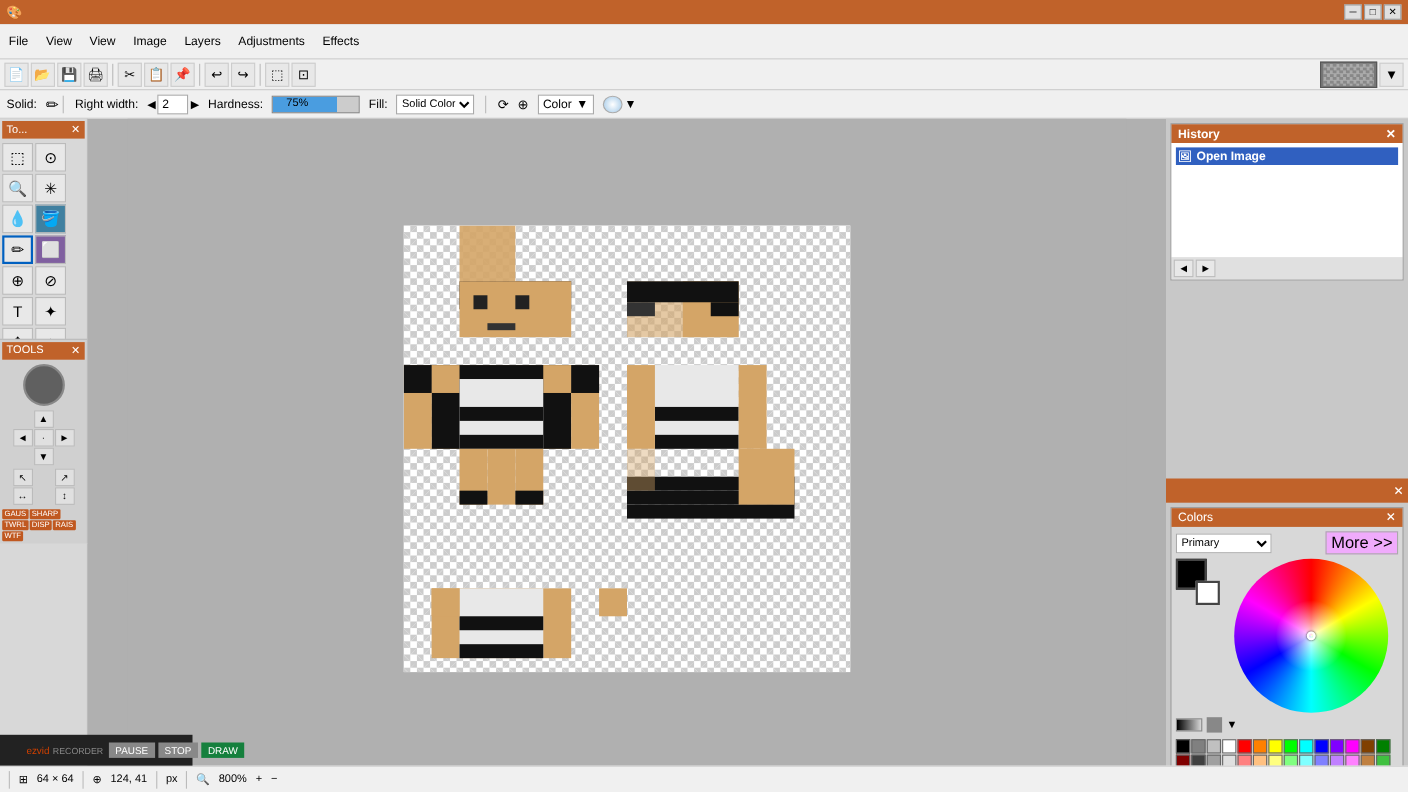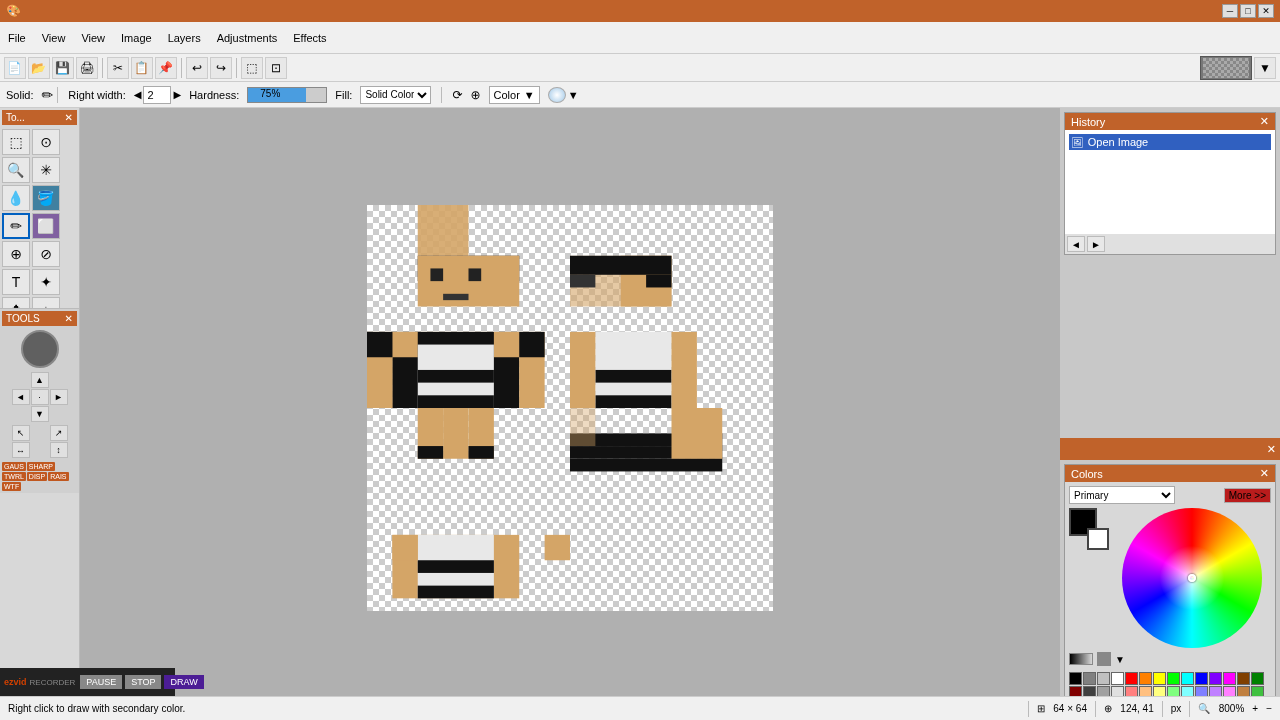--- a/index.html
+++ b/index.html
@@ -82,21 +82,21 @@
       background: #d8d8d8; border: 1px solid #999; margin: 4px; flex-shrink: 0;
     }
 
     
     #recorder-bar {
       position: absolute; bottom: 24px; left: 0; width: 200px; height: 28px; background: #222; display: flex; align-items: center; gap: 2px; padding: 0 4px;
     }
     .rec-btn { padding: 2px 6px; font-size: 9px; cursor: pointer; border: none; }
     .rec-pause { background: #888; color: #fff; }
     .rec-stop { background: #888; color: #fff; }
-    .rec-draw { background: #4c1d95; color: #fff; }
+    .rec-draw { background: #15803d; color: #fff; }
 
     
     #status-bar {
       position: absolute; bottom: 0; left: 0; width: 100%; height: 24px; background: #f0f0f0; border-top: 1px solid #ccc; display: flex; align-items: center; padding: 0 8px; gap: 16px; font-size: 10px;
     }
     .status-sep { width: 1px; height: 16px; background: #bbb; }
 
     
     #pixel-art-svg { position: absolute; top: 0; left: 0; }
   </style>
@@ -326,21 +326,21 @@
 
         <rect x="48" y="32" width="8" height="8" fill="#d4a567"></rect>
         <rect x="32" y="32" width="4" height="6" fill="#d4a567" opacity="0.4"></rect>
 
       </svg>
     </div>
   </div>
 
   <div id="right-panels" style="width:220px;background:#c8c8c8;display:flex;flex-direction:column;flex-shrink:0;overflow:hidden;">
 
-    <div id="history-panel" style="background:#d8d8d8;border:1px solid #999;margin:4px;flex-shrink:0;">
+    <div id="history-panel" style="background:#d8d8d8;border:1px solid #999;margin:4px;flex-shrink:0;font-weight:bold;">
       <div class="panel-title">
         <span>History</span>
         <span style="cursor:pointer;">✕</span>
       </div>
       <div class="history-content">
         <div class="history-item active">
           <span class="history-icon">🖼</span>
           <span>Open Image</span>
         </div>
 
@@ -362,21 +362,21 @@
       <div class="panel-title">
         <span>Colors</span>
         <span style="cursor:pointer;">✕</span>
       </div>
 
       <div style="display:flex;align-items:center;gap:4px;padding:4px;">
         <select style="height:18px;font-size:10px;border:1px solid #aaa;background:#fff;flex:1;">
           <option>Primary</option>
           <option>Secondary</option>
         </select>
-        <button style="font-size:10px;padding:1px 4px;background:#b91c1c;border:1px solid #aaa;cursor:pointer;margin-left:45px;">More &gt;&gt;</button>
+        <button style="font-size:15px;padding:1px 4px;background:#f0abfc;border:1px solid #aaa;cursor:pointer;margin-left:45px;">More &gt;&gt;</button>
       </div>
 
       <div style="display:flex;gap:4px;padding:0 4px 4px;align-items:flex-start;">
 
         <div style="position:relative;width:40px;height:42px;flex-shrink:0;">
           <div style="position:absolute;top:0;left:0;width:28px;height:28px;background:#000;border:2px solid #444;"></div>
           <div style="position:absolute;bottom:0;right:0;width:22px;height:22px;background:#fff;border:2px solid #444;"></div>
         </div>
 
         <div style="flex:1;display:flex;flex-direction:column;align-items:center;">
@@ -428,29 +428,28 @@
           <div style="width:13px;height:13px;background:#c08040;border:1px solid #666;"></div>
           <div style="width:13px;height:13px;background:#40c040;border:1px solid #666;"></div>
         </div>
       </div>
     </div>
 
   </div>
 </div>
 
 <div id="recorder-bar" style="position:absolute;bottom:24px;left:0;width:175px;height:28px;background:#222;display:flex;align-items:center;gap:3px;padding:0 4px;z-index:20;">
-  <span style="color:#d04000;font-size:9px;font-weight:bold;">ezvid</span>
+  <span style="color:#d04000;font-size:9px;font-weight:normal;margin-left:20px;">ezvid</span>
   <span style="color:#888;font-size:8px;margin-right:2px;">RECORDER</span>
   <button class="rec-btn rec-pause">PAUSE</button>
   <button class="rec-btn rec-stop">STOP</button>
   <button class="rec-btn rec-draw">DRAW</button>
 </div>
 
 <div id="status-bar" style="position:absolute;bottom:0;left:0;width:100%;height:24px;background:#f0f0f0;border-top:1px solid #ccc;display:flex;align-items:center;padding:0 8px;gap:8px;font-size:10px;">
-  <span style="flex:1;">Right click to draw with secondary color.</span>
   <div class="status-sep"></div>
   <span style="font-size:10px;">⊞</span>
   <span>64 × 64</span>
   <div class="status-sep"></div>
   <span style="font-size:10px;">⊕</span>
   <span>124, 41</span>
   <div class="status-sep"></div>
   <span>px</span>
   <div class="status-sep"></div>
   <span style="cursor:pointer;font-size:10px;">🔍</span>

